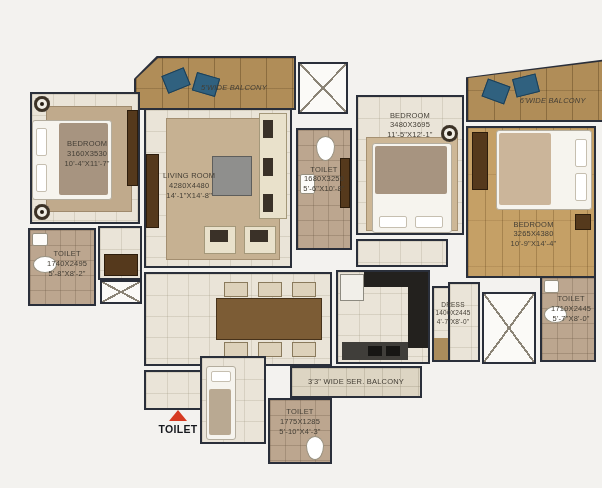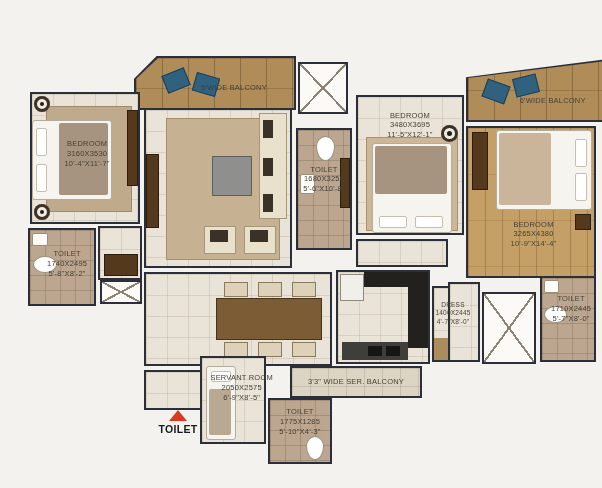--- a/index.html
+++ b/index.html
@@ -38,21 +38,21 @@
       linear-gradient(to bottom, rgba(70,48,18,.22) 1px, transparent 1px);
     background-size:26px 30px;
   }
   .wood-floor{
     background-color:#c5a066;
     background-image:
       linear-gradient(to right, rgba(95,65,25,.3) 1px, transparent 1px),
       linear-gradient(to bottom, rgba(95,65,25,.15) 1px, transparent 1px);
     background-size:17px 46px;
   }
-  .slant-wrap{position:absolute;background:#2a2f3a;}
+  .slant-wrap{position:absolute;background:#2a2f3a;font-style:italic;}
   .slant-inner{position:absolute;inset:2px;}
   .shaft{
     position:absolute;border:2px solid #2a2f3a;box-sizing:border-box;
     background-color:#fbfaf7;
     background-image:
       linear-gradient(to top right, transparent calc(50% - 1px), #8b8476 calc(50% - 1px), #8b8476 calc(50% + 1px), transparent calc(50% + 1px)),
       linear-gradient(to bottom right, transparent calc(50% - 1px), #8b8476 calc(50% - 1px), #8b8476 calc(50% + 1px), transparent calc(50% + 1px));
   }
   .label{
     position:absolute;transform:translate(-50%,-50%);
@@ -132,20 +132,25 @@
     <div class="cushion" style="left:3px;top:44px;width:10px;height:18px"></div>
     <div class="cushion" style="left:3px;top:80px;width:10px;height:18px"></div>
   </div>
   <div class="sofa" style="left:58px;top:116px;width:30px;height:26px">
     <div class="cushion" style="left:5px;top:3px;width:18px;height:12px"></div>
   </div>
   <div class="sofa" style="left:98px;top:116px;width:30px;height:26px">
     <div class="cushion" style="left:5px;top:3px;width:18px;height:12px"></div>
   </div>
   <div class="coffee-table" style="left:66px;top:46px;width:38px;height:38px"></div>
+  <div class="label" style="left:30%;top:49%">
+    <span>LIVING ROOM</span>
+    <span>4280X4480</span>
+    <span>14'-1"X14'-8"</span>
+  </div>
 </div>
 
 <div class="room toilet-floor" style="left:296px;top:128px;width:56px;height:122px">
   <div class="wc" style="left:18px;top:6px;width:17px;height:23px"></div>
   <div class="sink" style="left:2px;top:44px;width:13px;height:18px"></div>
   <div class="dark-furn" style="right:0px;top:28px;width:8px;height:48px"></div>
   <div class="label" style="left:50%;top:42%">
     <span>TOILET</span>
     <span>1680X3250</span>
     <span>5'-6"X10'-8"</span>
@@ -248,25 +253,20 @@
   <div class="label" style="left:50%;top:50%">
     <span>3'3" WIDE SER. BALCONY</span>
   </div>
 </div>
 
 <div class="room tile" style="left:200px;top:356px;width:66px;height:88px">
   <div class="bed" style="left:4px;top:8px;width:28px;height:72px">
     <div class="pillow" style="left:4px;top:4px;width:18px;height:9px"></div>
     <div class="blanket" style="left:2px;top:22px;width:22px;height:46px;background:#b9a992"></div>
   </div>
-  <div class="label" style="left:64%;top:36%">
-    <span>SERVANT ROOM</span>
-    <span>2050X2575</span>
-    <span>6'-9"X8'-5"</span>
-  </div>
 </div>
 
 <div class="room toilet-floor" style="left:268px;top:398px;width:64px;height:66px">
   <div class="wc" style="left:36px;bottom:2px;width:16px;height:22px"></div>
   <div class="label" style="left:50%;top:36%">
     <span>TOILET</span>
     <span>1775X1285</span>
     <span>5'-10"X4'-3"</span>
   </div>
 </div>

